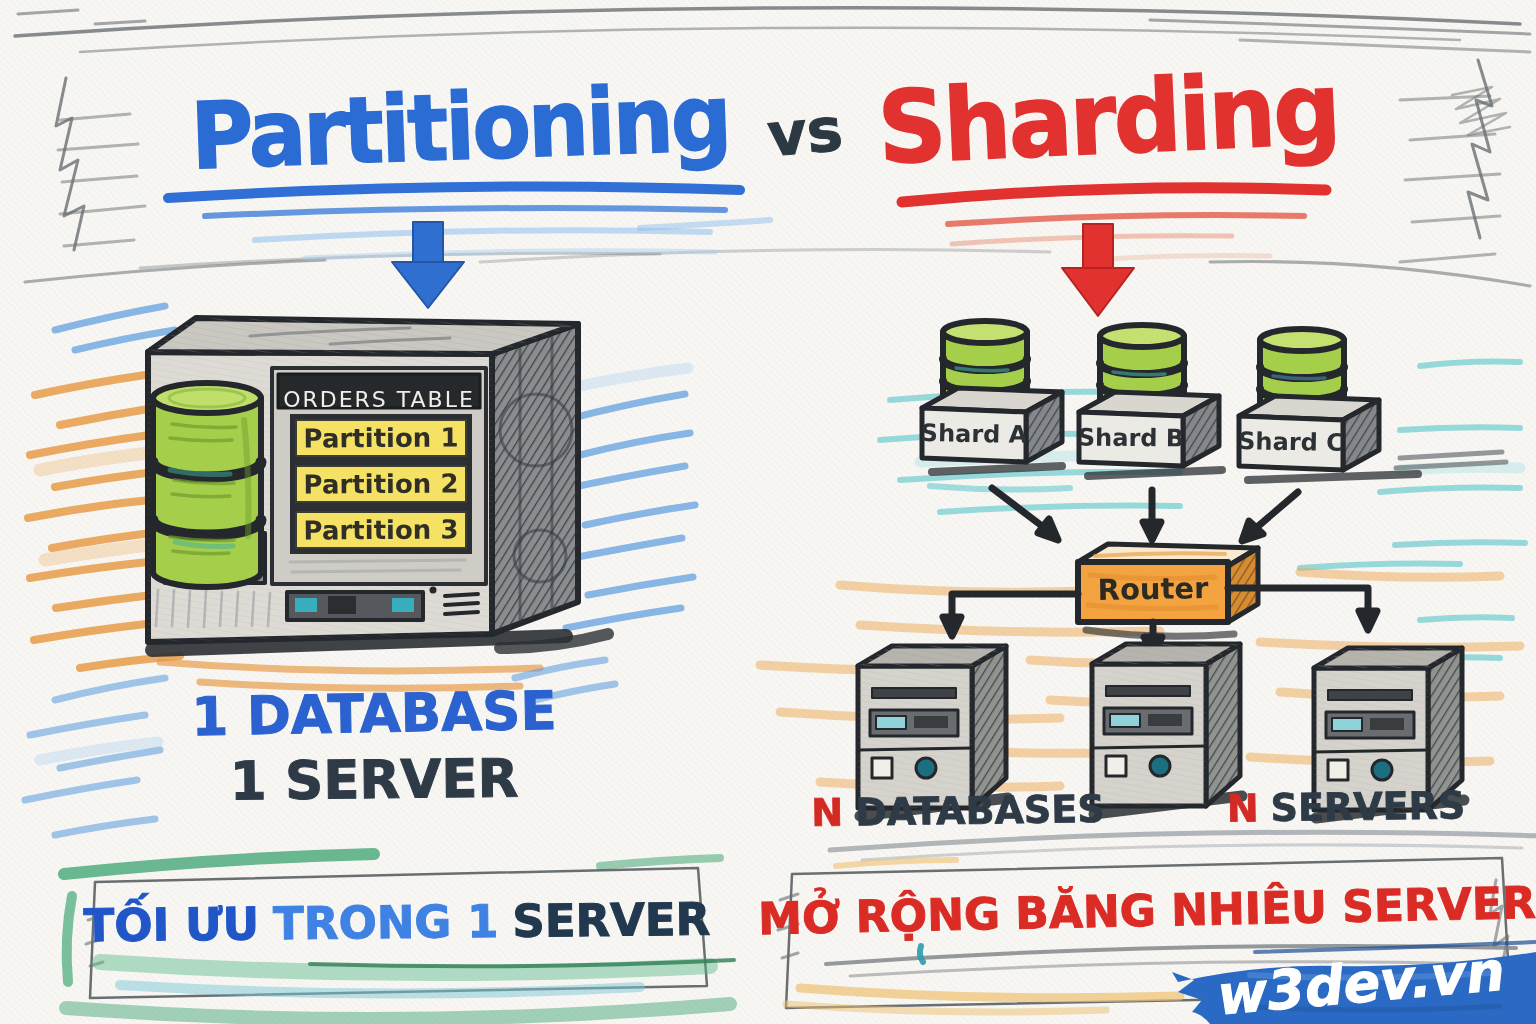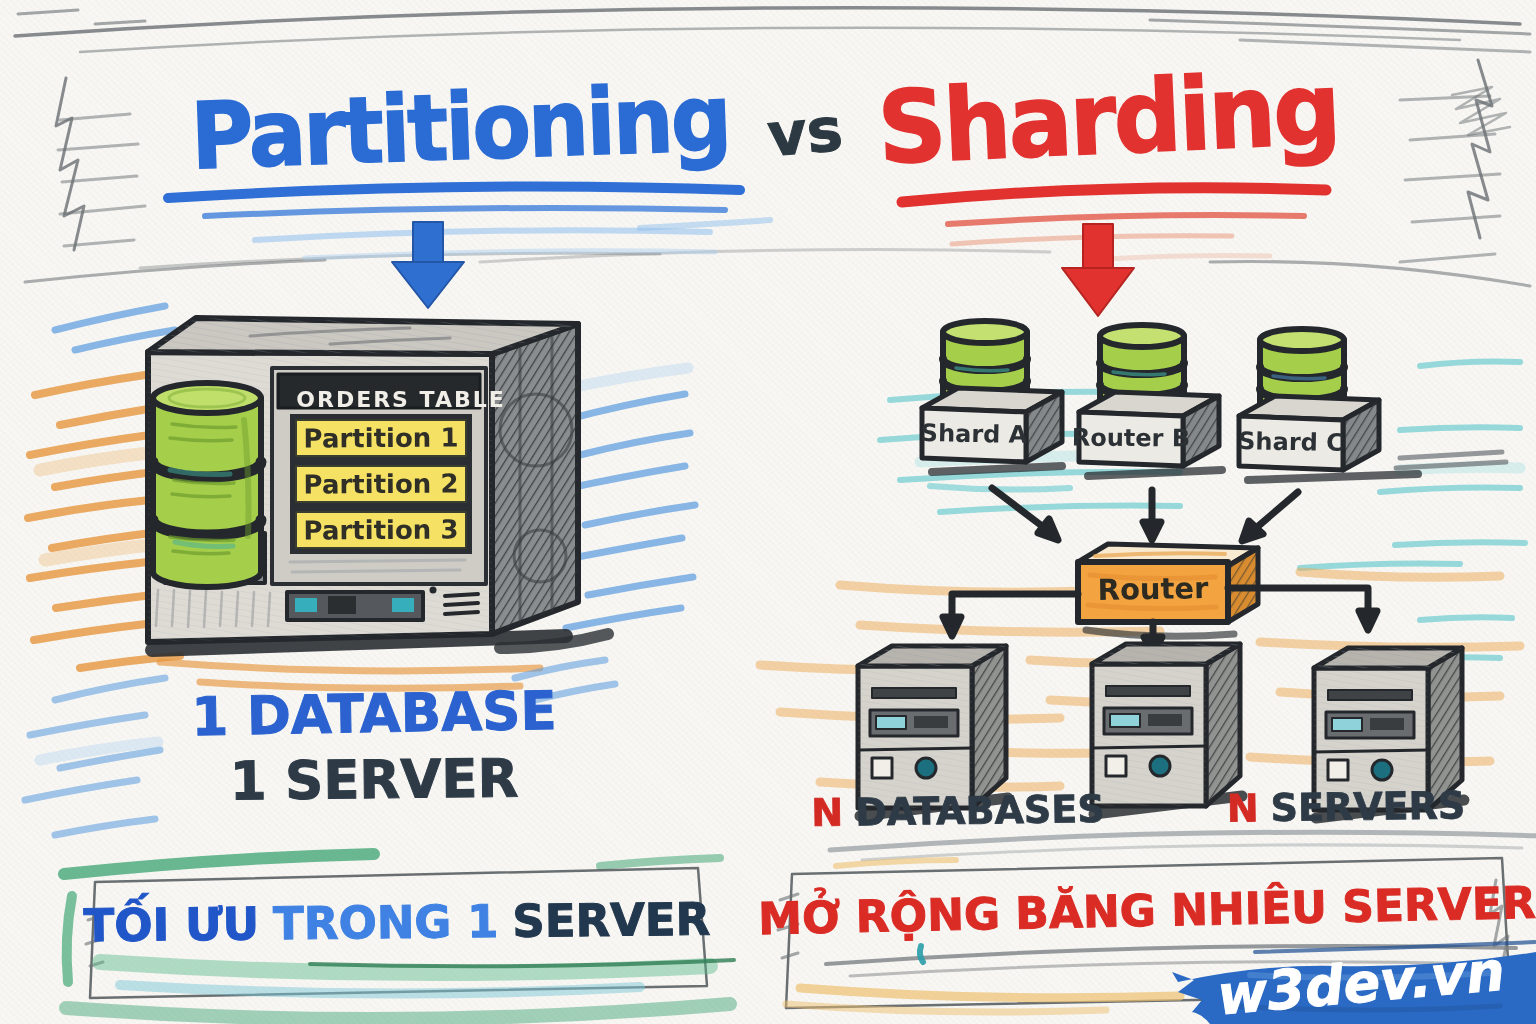--- a/index.html
+++ b/index.html
@@ -14,22 +14,22 @@
   .txt{position:absolute;z-index:2;white-space:nowrap;}
   .ctr{display:flex;align-items:center;justify-content:center;text-align:center;}
 
   .title-left{left:140px;top:58px;width:640px;height:138px;font-size:92px;font-weight:bold;
     color:#2b6bd4;transform:rotate(-2deg) scaleX(.93);letter-spacing:-3px;-webkit-text-stroke:1.5px #2b6bd4;}
   .title-vs{left:750px;top:92px;width:110px;height:80px;font-size:60px;font-weight:bold;
     color:#2c3942;transform:rotate(-5deg);-webkit-text-stroke:1px #2c3942;}
   .title-right{left:866px;top:48px;width:484px;height:140px;font-size:100px;font-weight:bold;
     color:#e23230;transform:rotate(-2.5deg) scaleX(.95);letter-spacing:-3px;-webkit-text-stroke:1.5px #e23230;}
 
-  .orders-bar{left:278px;top:374px;width:202px;height:50px;font-size:22px;font-weight:bold;
-    color:#f1eee8;letter-spacing:2px;margin-left:22px;}
+  .orders-bar{left:278px;top:374px;width:202px;height:50px;font-size:22px;font-weight:normal;
+    color:#f1eee8;letter-spacing:2px;}
   .part-row{left:296px;width:170px;height:36px;font-size:26px;font-weight:bold;color:#2f2f28;
     transform:rotate(-.4deg);}
   .p1{top:420px;} .p2{top:466px;} .p3{top:512px;}
 
   .shard-label{width:104px;height:48px;font-size:24px;font-weight:bold;color:#2c3136;}
   .sh-a{left:922px;top:410px;transform:rotate(1deg);}
   .sh-b{left:1079px;top:414px;transform:rotate(.5deg);}
   .sh-c{left:1239px;top:418px;transform:rotate(1deg);}
 
   .router-label{left:1078px;top:560px;width:150px;height:58px;font-size:29px;font-weight:bold;
@@ -404,21 +404,21 @@
 <div class="txt ctr title-left">Partitioning</div>
 <div class="txt ctr title-vs">vs</div>
 <div class="txt ctr title-right">Sharding</div>
 
 <div class="txt ctr orders-bar">ORDERS TABLE</div>
 <div class="txt ctr part-row p1">Partition 1</div>
 <div class="txt ctr part-row p2">Partition 2</div>
 <div class="txt ctr part-row p3">Partition 3</div>
 
 <div class="txt ctr shard-label sh-a">Shard A</div>
-<div class="txt ctr shard-label sh-b">Router B</div>
+<div class="txt ctr shard-label sh-b">Shard B</div>
 <div class="txt ctr shard-label sh-c">Shard C</div>
 
 <div class="txt ctr router-label">Router</div>
 
 <div class="txt ctr cap1">1 DATABASE</div>
 <div class="txt ctr cap2">1 SERVER</div>
 
 <div class="txt ctr ncap ncap-db">
   <span class="n">N</span>
   <span>DATABASES</span>

